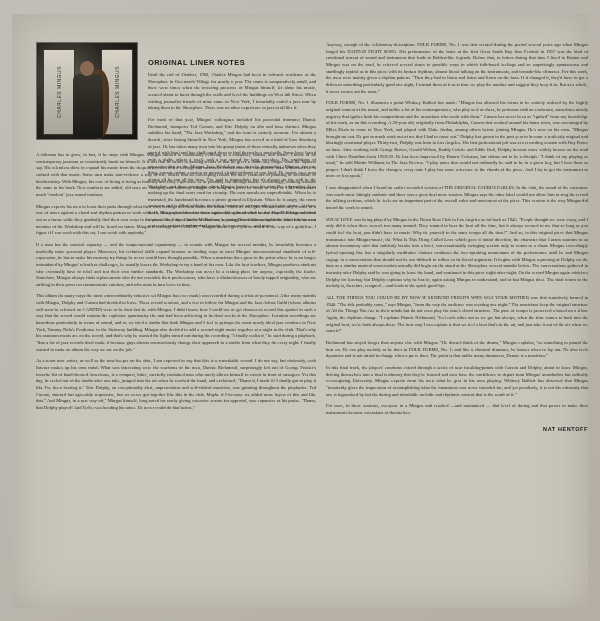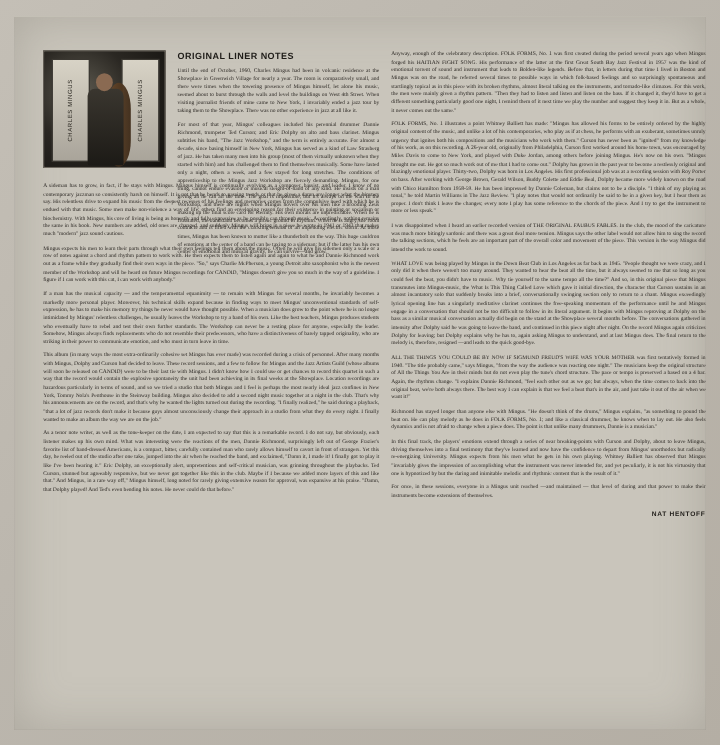--- a/index.html
+++ b/index.html
@@ -104,21 +104,21 @@
     background: linear-gradient(90deg,#6b4a2c,#3d2a18);
     border-radius: 10px / 22px;
     opacity: 0.95;
   }
   .heading {
     font-family: "Liberation Sans", sans-serif;
     font-weight: bold;
     font-size: 7.5px;
     letter-spacing: 0.4px;
     color: #1f1c18;
-    margin: 0 0 5px 0;
+    margin: 16px 0 5px 0;
   }
   p.body {
     margin: 0 0 5px 0;
     font-size: 4.6px;
     line-height: 1.45;
     color: #2b2723;
   }
   .col-a p.body, .col-b p.body {
     font-size: 4.6px;
   }

